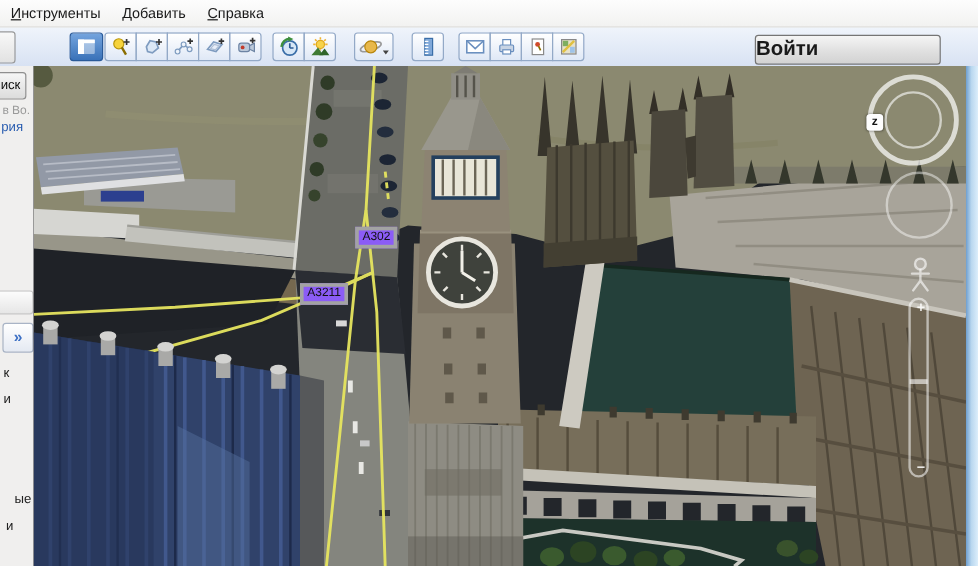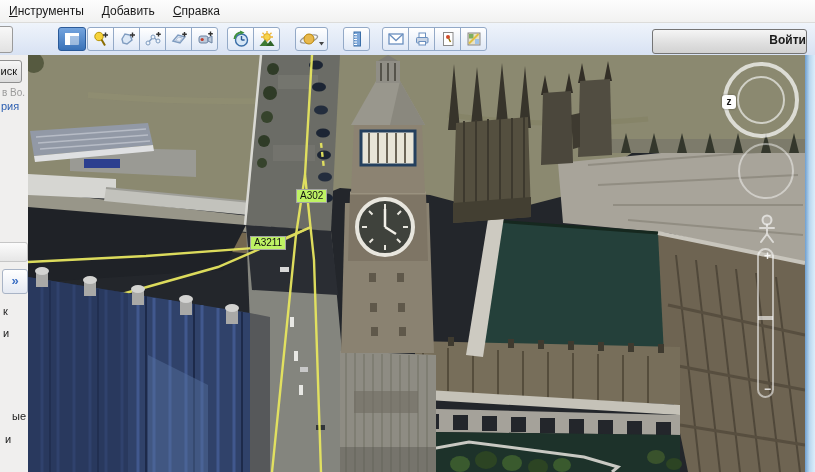--- a/index.html
+++ b/index.html
@@ -19,42 +19,42 @@
   .tb-btn{position:absolute;top:4px;width:27px;height:24px;box-sizing:border-box;
     border:1px solid #93a9c7;border-radius:3px;
     background:linear-gradient(#ffffff,#dfe8f6);
     display:flex;align-items:center;justify-content:center;}
   .tb-btn.grouped{border-radius:0;margin-left:-1px;}
   .tb-btn.g-first{border-radius:3px 0 0 3px;}
   .tb-btn.g-last{border-radius:0 3px 3px 0;}
   .tb-btn.active{background:linear-gradient(#74a4de,#3a72b8);border-color:#2a5a99;}
   .tb-partial{position:absolute;left:-9px;top:3px;width:20px;height:25px;
     border:1px solid #9a9a9a;border-radius:3px;background:linear-gradient(#f8f8f8,#e2e2e2);}
-  .signin{position:absolute;left:652px;top:6px;width:153px;height:23px;
+  .signin{position:absolute;left:629px;top:6px;width:153px;height:23px;
     border:1px solid #757575;border-radius:3px;
     background:linear-gradient(#f5f5f5,#dedede 60%,#d2d2d2);
-    font-size:12px;font-weight:bold;color:#1a1a1a;text-align:right;line-height:21px;}
+    font-size:17px;font-weight:bold;color:#1a1a1a;text-align:left;line-height:21px;}
 
   
   .sidebar{position:absolute;left:0;top:55px;width:28px;height:417px;background:#f0efee;}
   .sb-search-btn{position:absolute;left:-6px;top:5px;width:28px;height:23px;
     border:1px solid #8f8f8f;border-radius:3px;background:linear-gradient(#f6f6f6,#dcdcdc);
     font-size:11px;color:#111;text-align:right;line-height:21px;padding-right:4px;box-sizing:border-box;}
   .sb-hint{position:absolute;left:2px;top:32px;font-size:10px;color:#9a9a9a;white-space:nowrap;}
   .sb-link{position:absolute;left:1px;top:45px;font-size:11px;font-weight:normal;color:#2a5db0;white-space:nowrap;}
   .sb-header{position:absolute;left:-8px;top:187px;width:34px;height:18px;
     border:1px solid #c6c6c6;border-radius:3px;background:linear-gradient(#fcfcfc,#e6e6e6);}
   .sb-expand{position:absolute;left:2px;top:214px;width:24px;height:23px;
     border:1px solid #a9b4c6;border-radius:3px;background:linear-gradient(#ffffff,#e4e9f2);
     color:#3b6fc4;font-weight:bold;font-size:13px;text-align:center;line-height:21px;}
   .sb-frag{position:absolute;font-size:11px;color:#222;white-space:nowrap;}
 
   
   .map{position:absolute;left:28px;top:55px;width:777px;height:417px;overflow:hidden;background:#23262b;}
-  .road-label{position:absolute;background:#bef264;border:1px solid #a3a3a3;color:#111;
+  .road-label{position:absolute;background:#8b5cf6;border:3px solid #a3a3a3;color:#111;
     font-size:10px;line-height:12px;padding:0 3px;white-space:nowrap;}
   .edge-strip{position:absolute;left:805px;top:55px;width:10px;height:417px;
     background:linear-gradient(to right,#6f9fcf,#b9d7ef 45%,#dceefb);}
 
   
   .compass{position:absolute;left:669px;top:-19px;width:128px;height:128px;}
   .nmark{position:absolute;left:694px;top:40px;width:14px;height:14px;background:#fdfdfd;
     border-radius:3px;color:#111;font-size:10px;font-weight:bold;text-align:center;line-height:14px;
     box-shadow:0 0 2px rgba(0,0,0,.5);}
   .look-ring{position:absolute;left:710px;top:88px;width:52px;height:52px;border-radius:50%;

